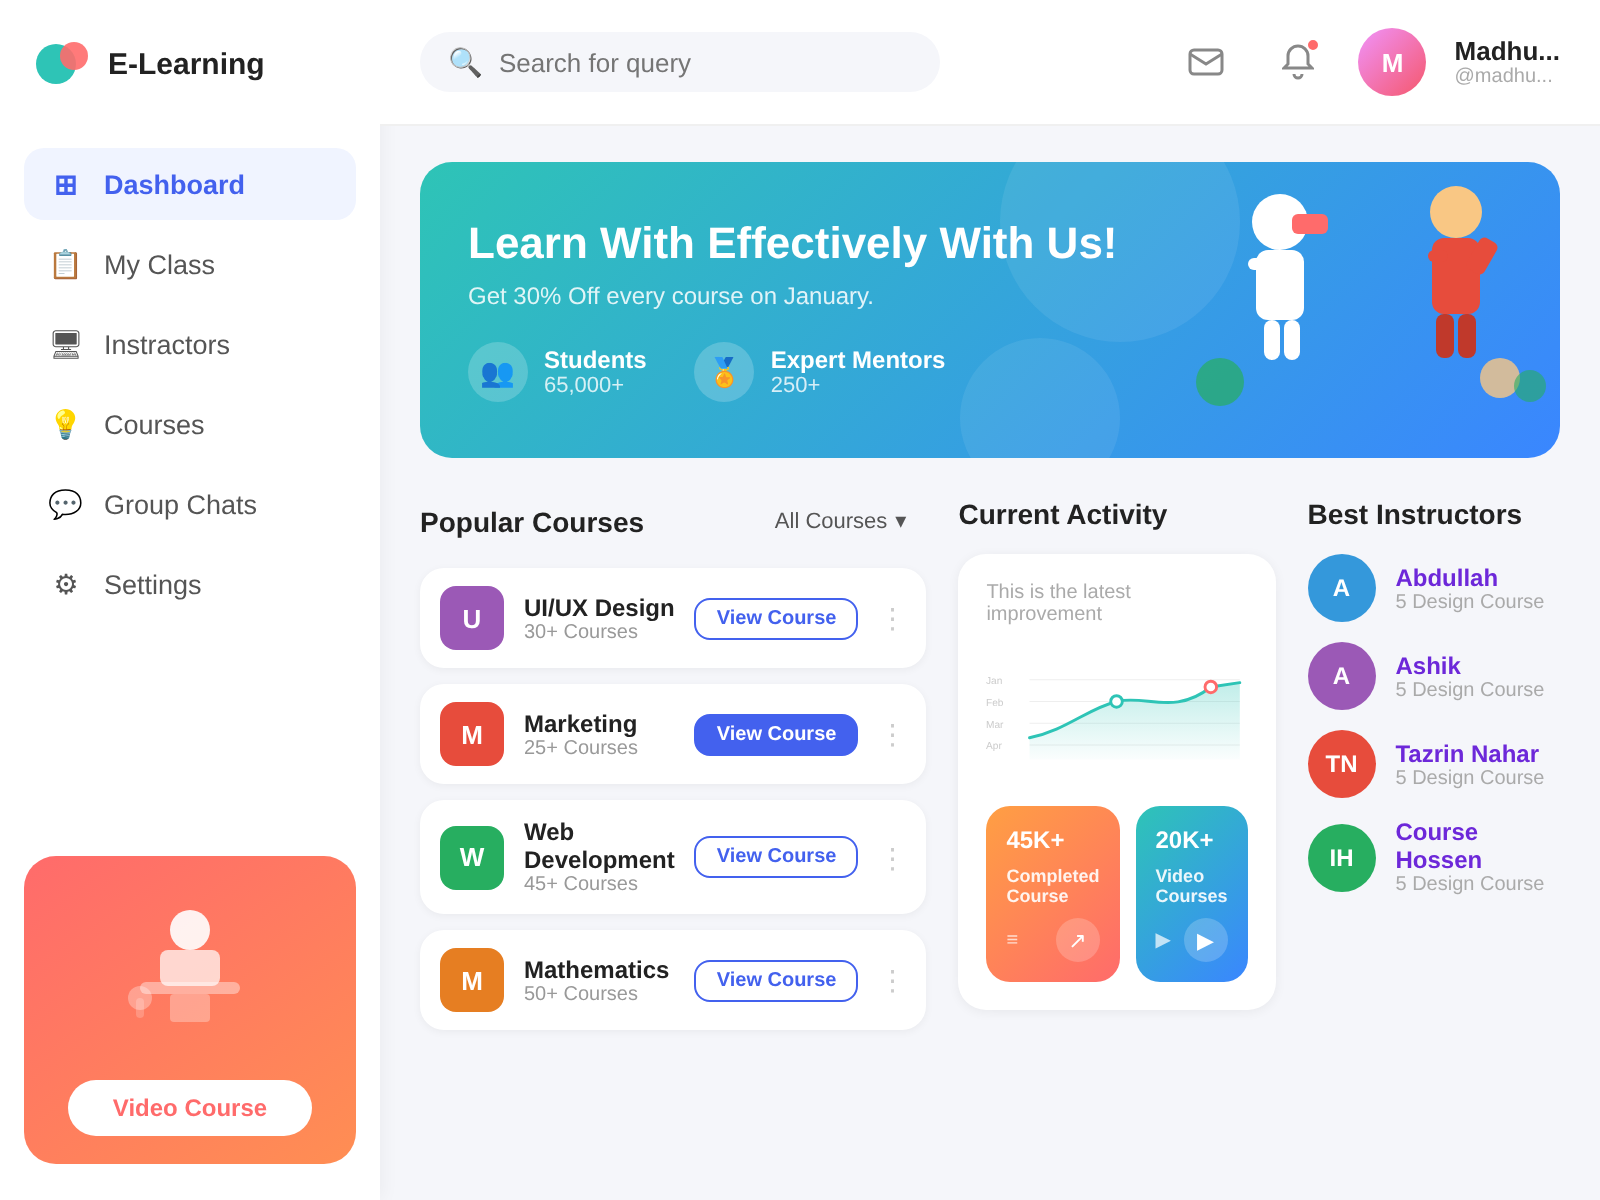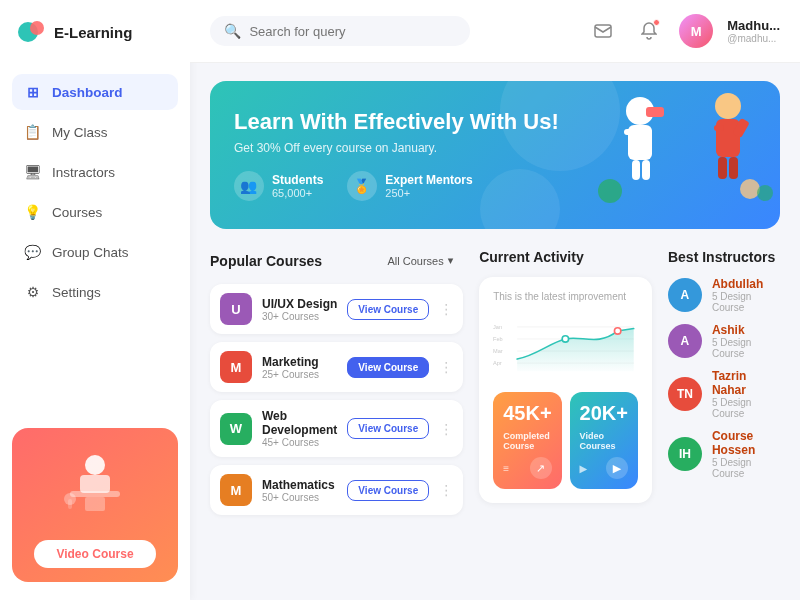--- a/index.html
+++ b/index.html
@@ -106,29 +106,29 @@
     .activity-title { font-size: 13px; font-weight: 700; color: #222; margin-bottom: 2px; }
     .activity-sub { font-size: 10px; color: #aaa; margin-bottom: 10px; }
 
     .chart-area { height: 70px; position: relative; margin-bottom: 10px; }
     .chart-svg { width: 100%; height: 100%; }
 
     .mini-cards { display: flex; gap: 8px; margin-top: 8px; }
     .mini-card { flex: 1; border-radius: 12px; padding: 10px; display: flex; flex-direction: column; gap: 6px; }
     .mini-card.orange { background: linear-gradient(135deg, #ff9f43, #ff6b6b); }
     .mini-card.teal { background: linear-gradient(135deg, #2ec4b6, #3a86ff); }
-    .mini-card-value { font-size: 20px; font-weight: 800; color: #fff; }
+    .mini-card-value { font-size: 12px; font-weight: 800; color: #fff; }
     .mini-card-label { font-size: 9px; color: rgba(255,255,255,0.9); font-weight: 600; }
     .mini-card-icons { display: flex; justify-content: space-between; align-items: center; }
     .mini-card-icon { width: 22px; height: 22px; border-radius: 50%; background: rgba(255,255,255,0.2); display: flex; align-items: center; justify-content: center; font-size: 11px; color: #fff; cursor: pointer; }
 
     
     .instructor-item { display: flex; align-items: center; gap: 10px; margin-bottom: 10px; }
     .instructor-avatar { width: 34px; height: 34px; border-radius: 50%; display: flex; align-items: center; justify-content: center; font-size: 12px; font-weight: 600; color: #fff; flex-shrink: 0; }
-    .instructor-info .inst-name { font-size: 12px; font-weight: 600; color: #c2410c; }
+    .instructor-info .inst-name { font-size: 12px; font-weight: 600; color: #6d28d9; }
     .instructor-info .inst-course { font-size: 10px; color: #aaa; }
 
     
     .shape-circle { position: absolute; border-radius: 50%; background: rgba(255,255,255,0.08); }
   </style>
 </head>
 <body>
 
 <div class="app">
 

